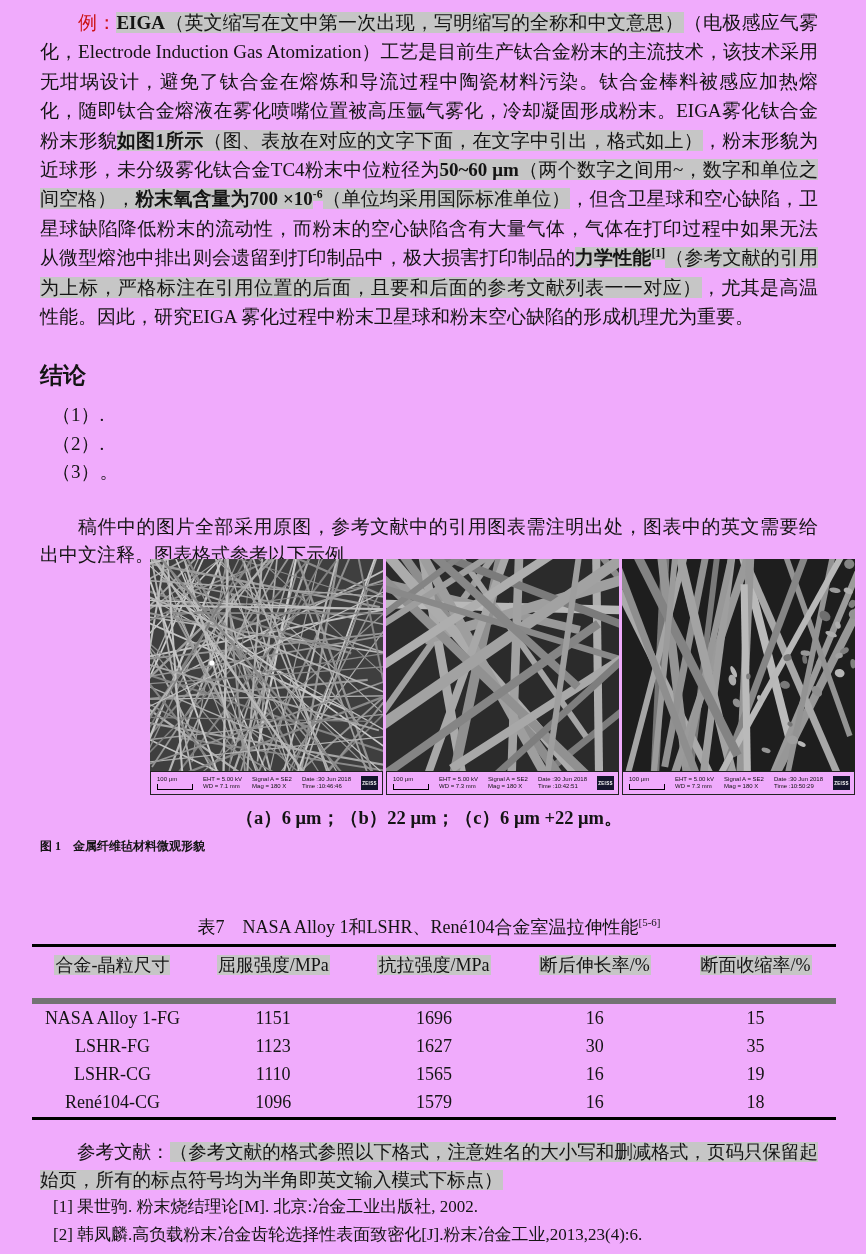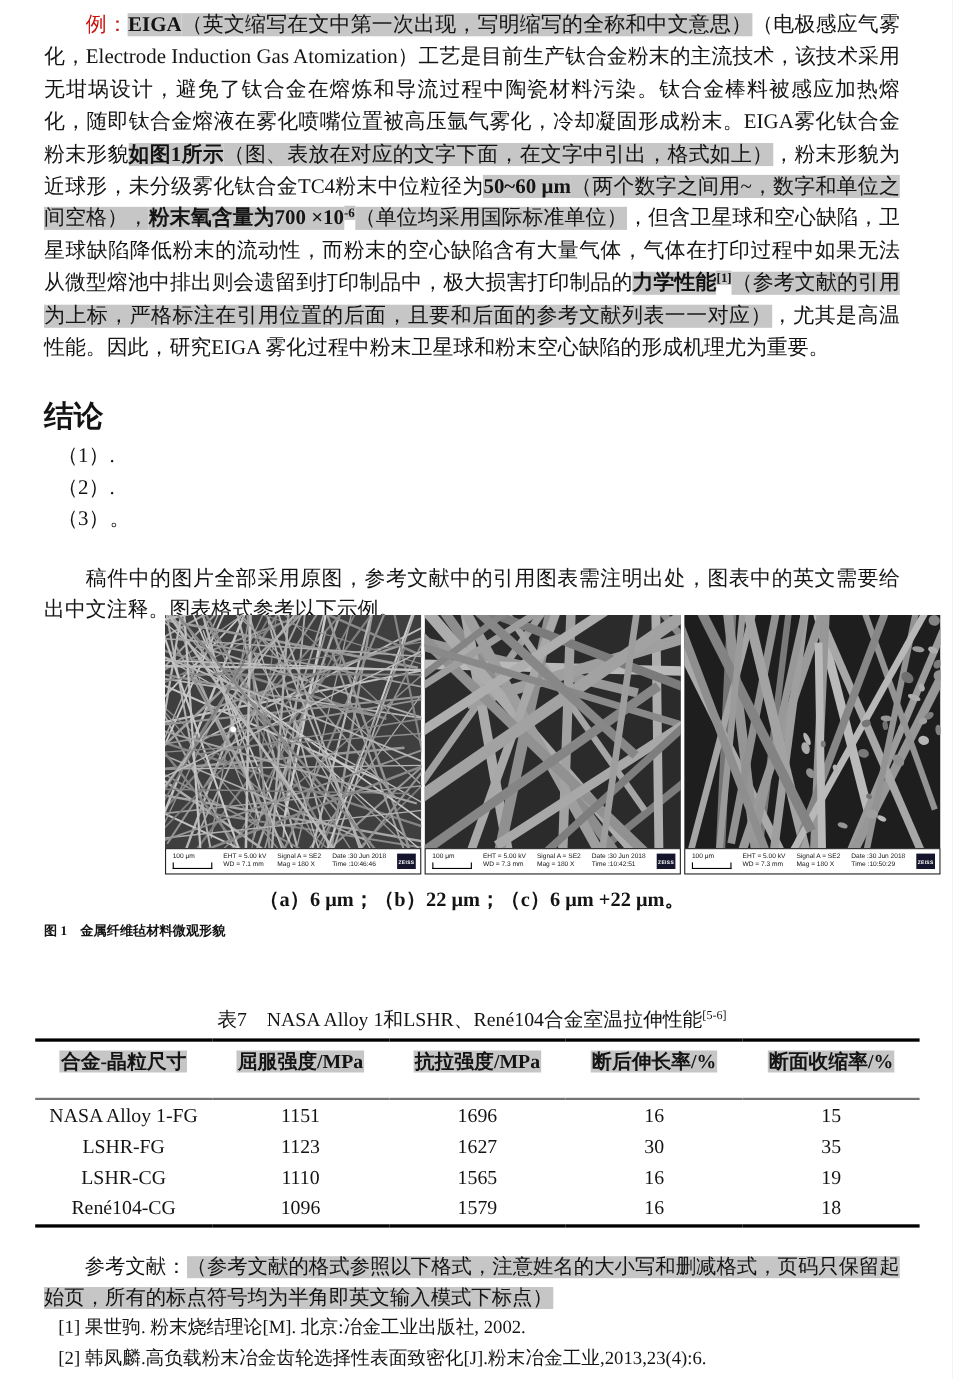--- a/index.html
+++ b/index.html
@@ -1,30 +1,30 @@
 <!DOCTYPE html>
 <html style="--hl: #c6c6c6; --red: #cc1111;"><head>
 <meta charset="utf-8">
 <style>
   html,body{margin:0;padding:0;background:#e9e9e9;}
-  .page{position:relative;width:866px;height:1254px;background:#ffffff;overflow:hidden;
+  .page{position:relative;width:866px;height:1254px;background:#f0abfc;overflow:hidden;
         font-family:"Liberation Serif","DejaVu Serif",serif;color:#141414;}
 
   
   .seg-plain{}
   .seg-red{color:var(--red,#cc1111);}
   .seg-highlight{background:var(--hl,#c6c6c6);}
   .seg-bold-highlight{background:var(--hl,#c6c6c6);font-weight:bold;}
   .seg-bold-highlight-sup{background:var(--hl,#c6c6c6);font-weight:bold;
         vertical-align:super;font-size:0.62em;line-height:0;}
 
   .p1{position:absolute;left:40px;top:8px;width:778px;font-size:19px;line-height:29.4px;
       text-align:justify;text-indent:2em;}
   .heading{position:absolute;left:40px;top:360px;margin:0;
-      font-family:Liberation Mono, monospace;font-size:27px;font-weight:700;}
+      font-family:Liberation Mono, monospace;font-size:23px;font-weight:700;}
   .items{position:absolute;left:52px;top:401px;font-size:19px;line-height:28.5px;}
   .p2{position:absolute;left:40px;top:513px;width:778px;font-size:19px;line-height:27.5px;
       text-align:justify;text-indent:2em;}
 
   
   .figure{position:absolute;left:150px;top:559px;width:707px;display:flex;gap:3px;}
   .panel{width:233px;}
   .sem{display:block;width:233px;height:212px;}
   .infobar{height:20px;border:1px solid #222;display:flex;align-items:center;
       justify-content:space-between;padding:1px 4px 1px 6px;
@@ -39,21 +39,21 @@
   .caption{position:absolute;left:40px;top:805px;width:778px;text-align:center;
       font-weight:bold;font-size:18.5px;}
   .figlabel{position:absolute;left:40px;top:838px;width:778px;text-align:left;
       font-weight:bold;font-size:12px;}
 
   
   .tabletitle{position:absolute;left:40px;top:915px;width:778px;text-align:center;font-size:18px;}
   .tabletitle sup{font-size:11px;}
   .dtable{position:absolute;left:32px;top:944px;width:804px;border-collapse:collapse;
       border-top:3px solid #000;border-bottom:3px solid #000;text-align:center;font-size:18px;}
-  .dtable th{font-weight:bold;border-bottom:2px solid #737373;padding:6px 0 21px 0;width:20%;}
+  .dtable th{font-weight:normal;border-bottom:6px solid #737373;padding:6px 0 21px 0;width:20%;}
   .dtable th span{background:var(--hl,#c6c6c6);padding:0 1px;}
   .dtable td{padding:3.6px 0;}
   .tnote{position:absolute;left:56px;top:1100px;width:760px;font-size:16px;}
 
   
   .refsintro{position:absolute;left:40px;top:1138px;width:778px;font-size:18.5px;
       line-height:28px;text-align:justify;text-indent:2em;}
   .reflist{position:absolute;left:53px;top:1197px;width:760px;font-size:17px;line-height:19px;}
   .reflist .li{margin-bottom:9px;}
 </style>

